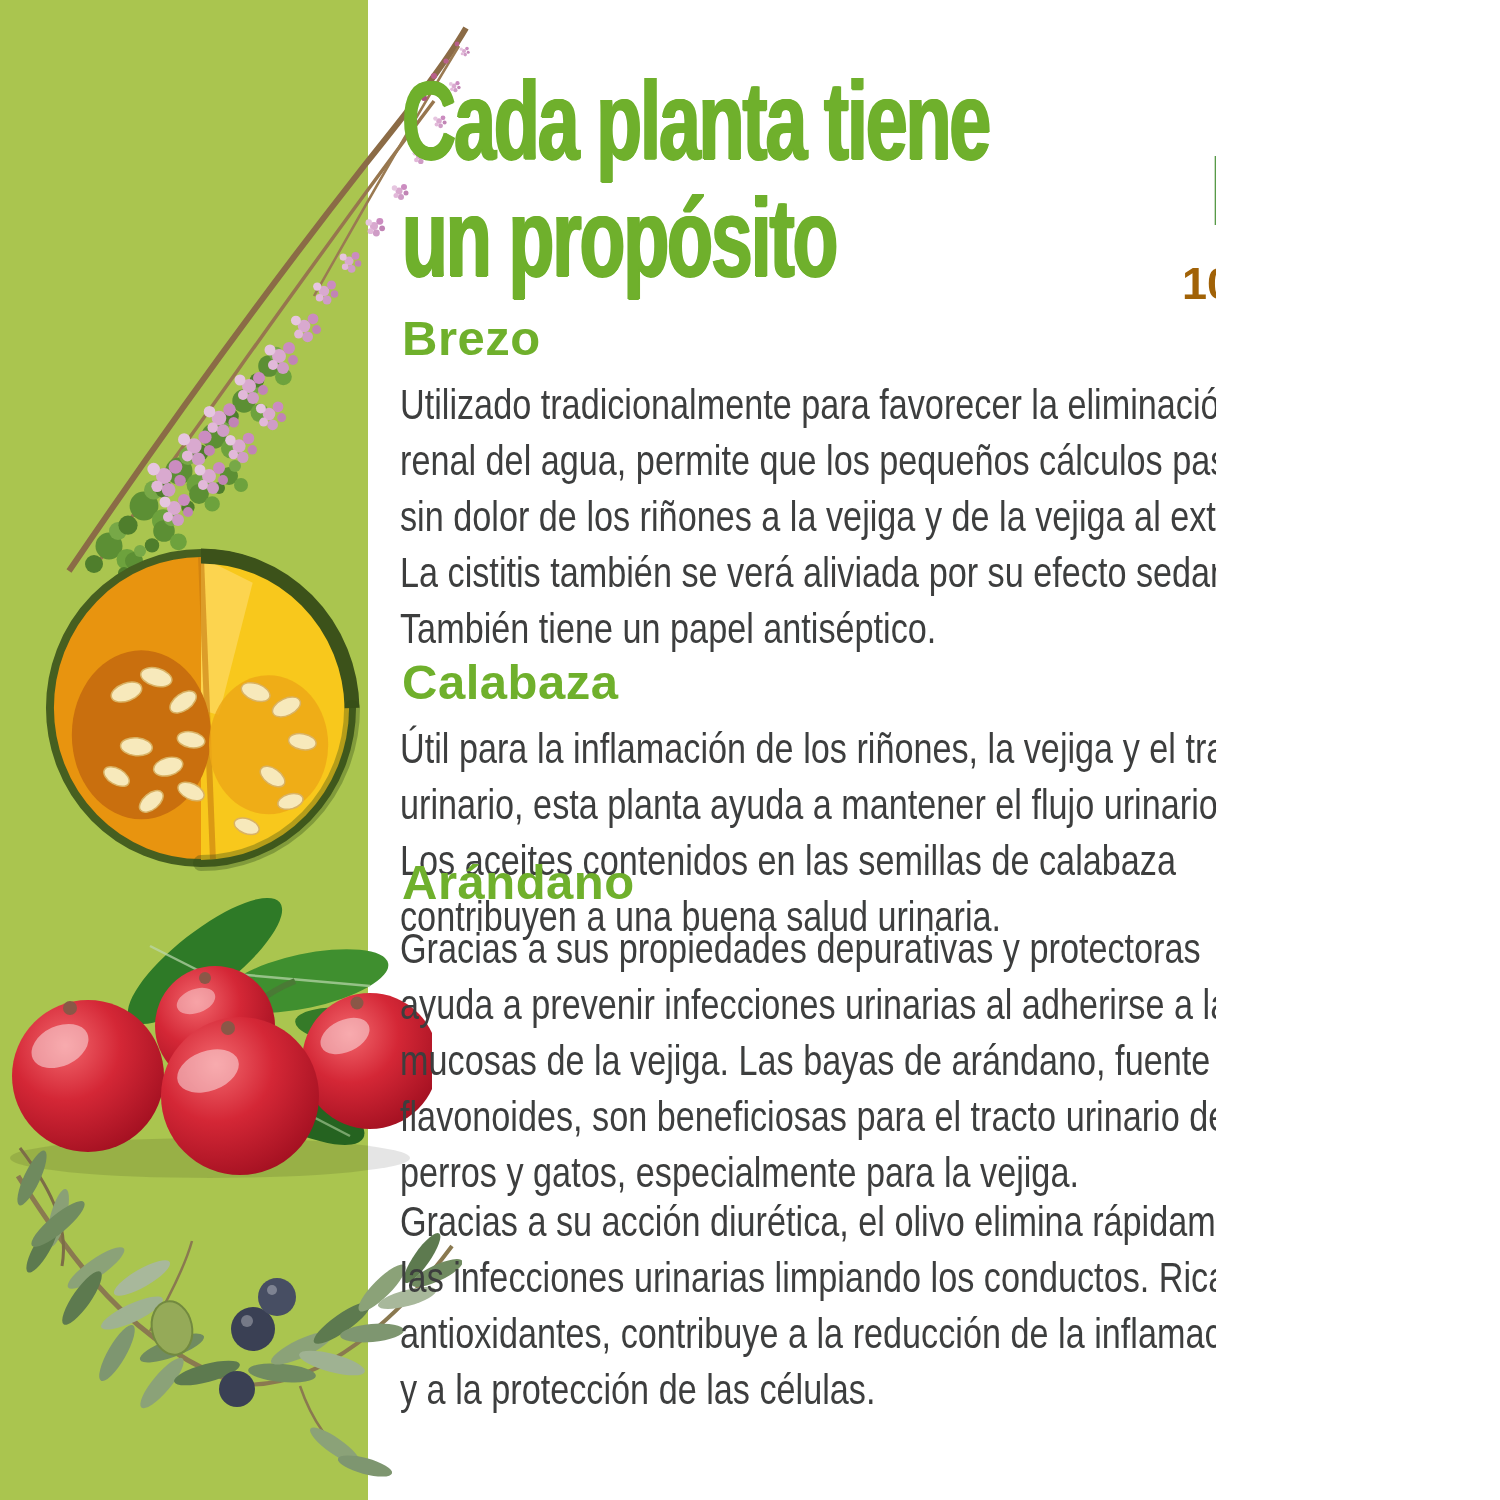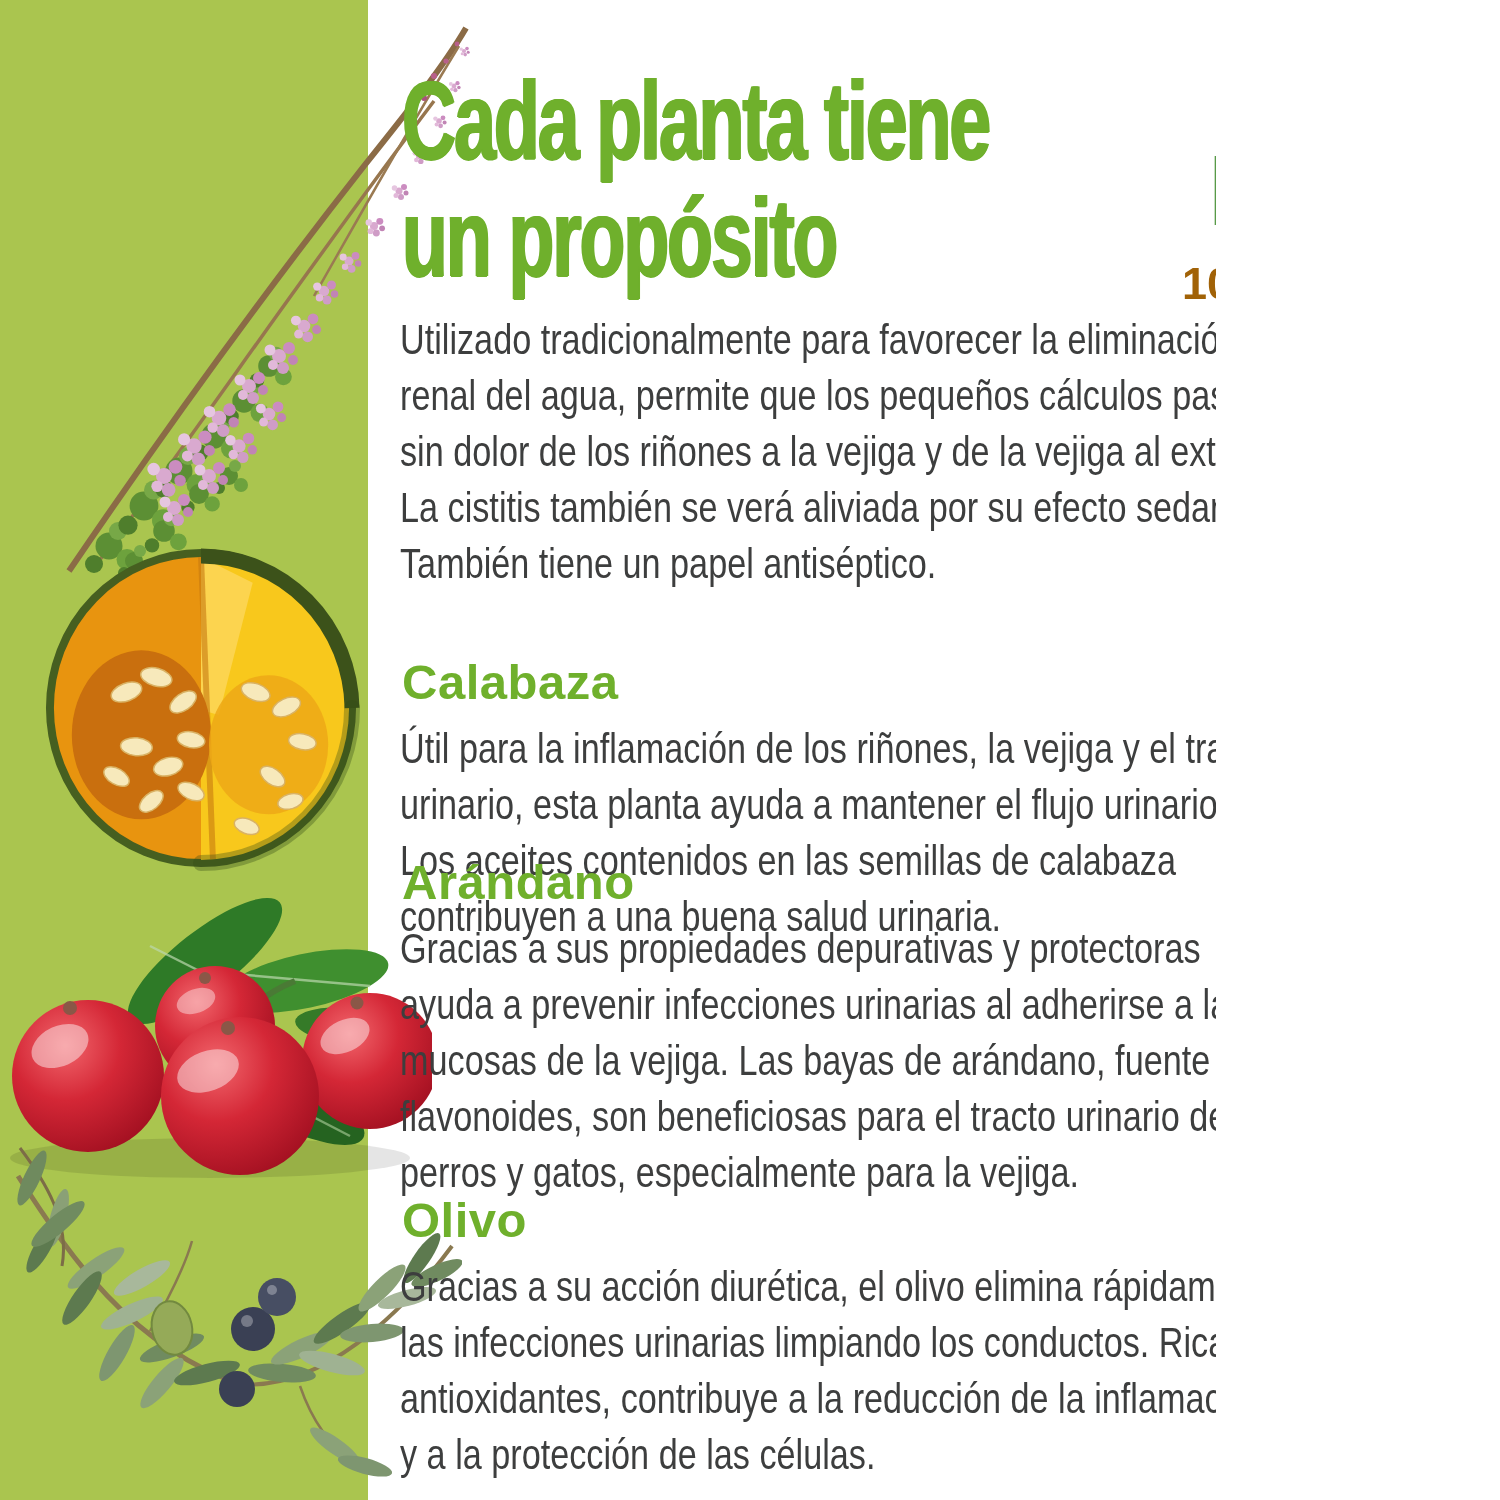--- a/index.html
+++ b/index.html
@@ -254,20 +254,21 @@
     <div class="eco-text">ECO</div>
     <svg class="eco-leaves" viewBox="0 0 120 168">
       <path d="M38 118 C10 92 12 44 34 18 C62 30 72 80 56 112 C50 118 44 120 38 118 Z" fill="#67a14e"></path>
       <path d="M18 160 C2 110 20 48 98 10 C122 70 104 134 46 160 C36 164 26 164 18 160 Z" fill="#b3c94e"></path>
       <path d="M10 168 C34 128 62 92 96 58" stroke="#4e8a3e" stroke-width="7" fill="none" stroke-linecap="round"></path>
     </svg>
     <div class="eco-tagline">100% natural</div>
   </div>
 
   <div class="section sec-brezo">
+    <h2 class="section-heading">Brezo</h2>
     <p class="section-body">Utilizado tradicionalmente para favorecer la eliminación
 renal del agua, permite que los pequeños cálculos pasen
 sin dolor de los riñones a la vejiga y de la vejiga al exterior.
 La cistitis también se verá aliviada por su efecto sedante.
 También tiene un papel antiséptico.</p>
   </div>
 
   <div class="section sec-calabaza">
     <h2 class="section-heading">Calabaza</h2>
     <p class="section-body">Útil para la inflamación de los riñones, la vejiga y el tracto
@@ -279,20 +280,19 @@
   <div class="section sec-arandano">
     <h2 class="section-heading">Arándano</h2>
     <p class="section-body">Gracias a sus propiedades depurativas y protectoras
 ayuda a prevenir infecciones urinarias al adherirse a las
 mucosas de la vejiga. Las bayas de arándano, fuente de
 flavonoides, son beneficiosas para el tracto urinario de
 perros y gatos, especialmente para la vejiga.</p>
   </div>
 
   <div class="section sec-olivo">
-    <h2 class="section-heading">Olivo</h2>
     <p class="section-body">Gracias a su acción diurética, el olivo elimina rápidamente
 las infecciones urinarias limpiando los conductos. Rica en
 antioxidantes, contribuye a la reducción de la inflamación
 y a la protección de las células.</p>
   </div>
 
 </div>
 
 </body></html>

